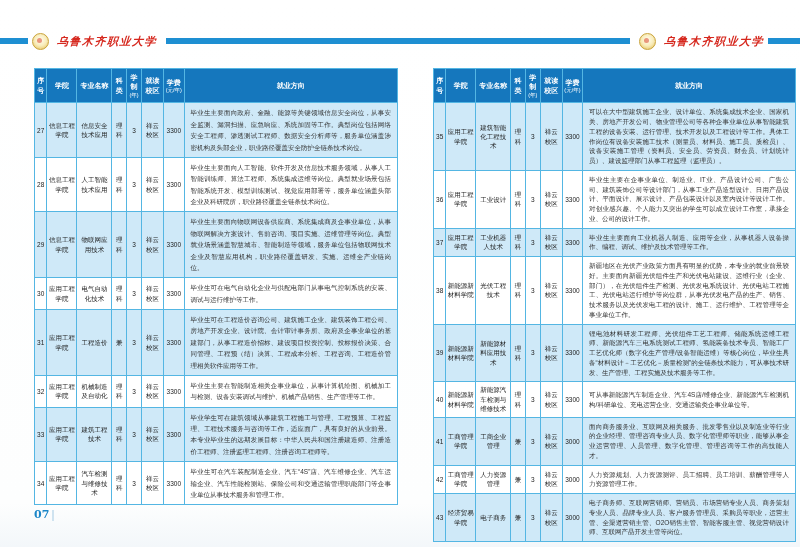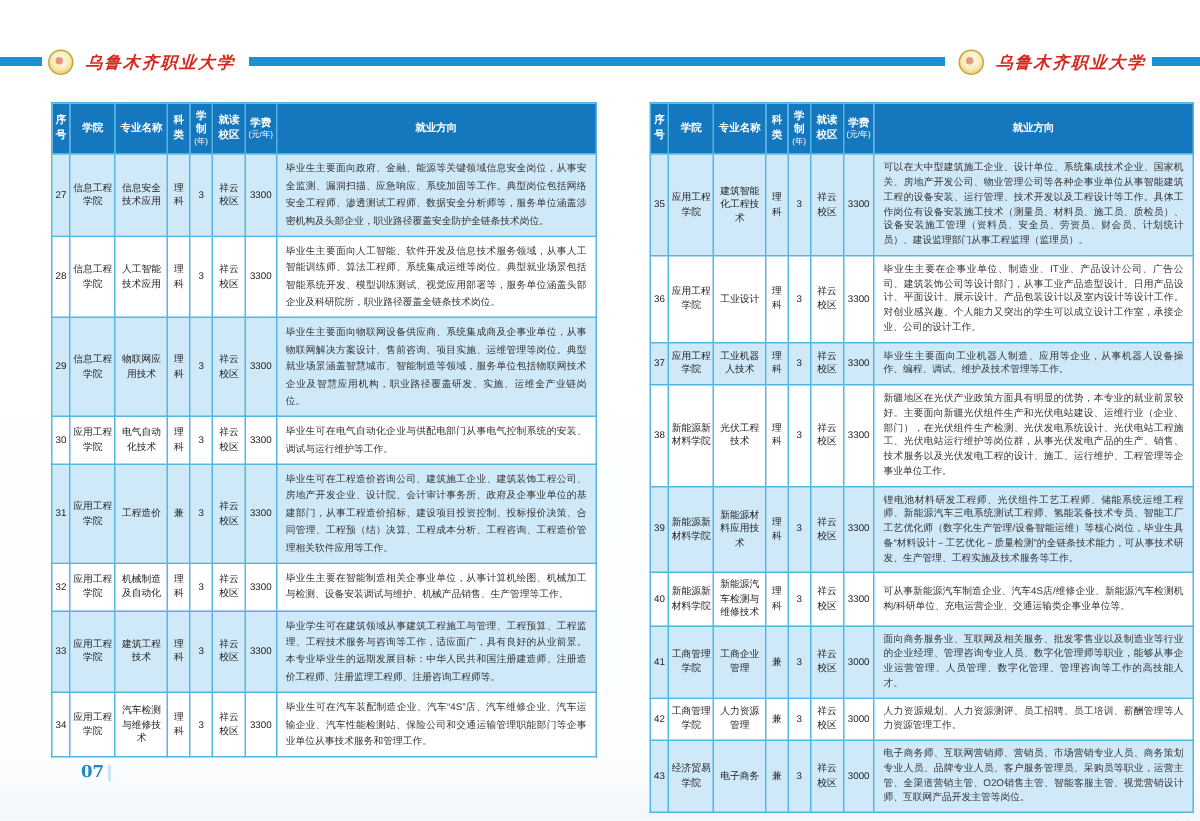--- a/index.html
+++ b/index.html
@@ -59,21 +59,20 @@
   td.emp{
     text-align:justify;padding:4px 6px;color:#333333;
   }
   .page-left td.emp{line-height:1.75;}
   .page-right td.emp{line-height:1.5;}
   
   .pn{
     margin-top:3px;display:flex;align-items:flex-end;gap:3px;
     color:#1b86c8;font-weight:bold;font-size:11px;
     font-family:"DejaVu Serif", serif;
-    margin-left:20px;
   }
   .pn-right{justify-content:flex-end;}
   .pn-bar{width:2px;height:11px;background:#cfe3f0;display:inline-block;}
 </style>
 </head>
 <body>
 
 <div class="canvas">
 
   <div class="top-band">

